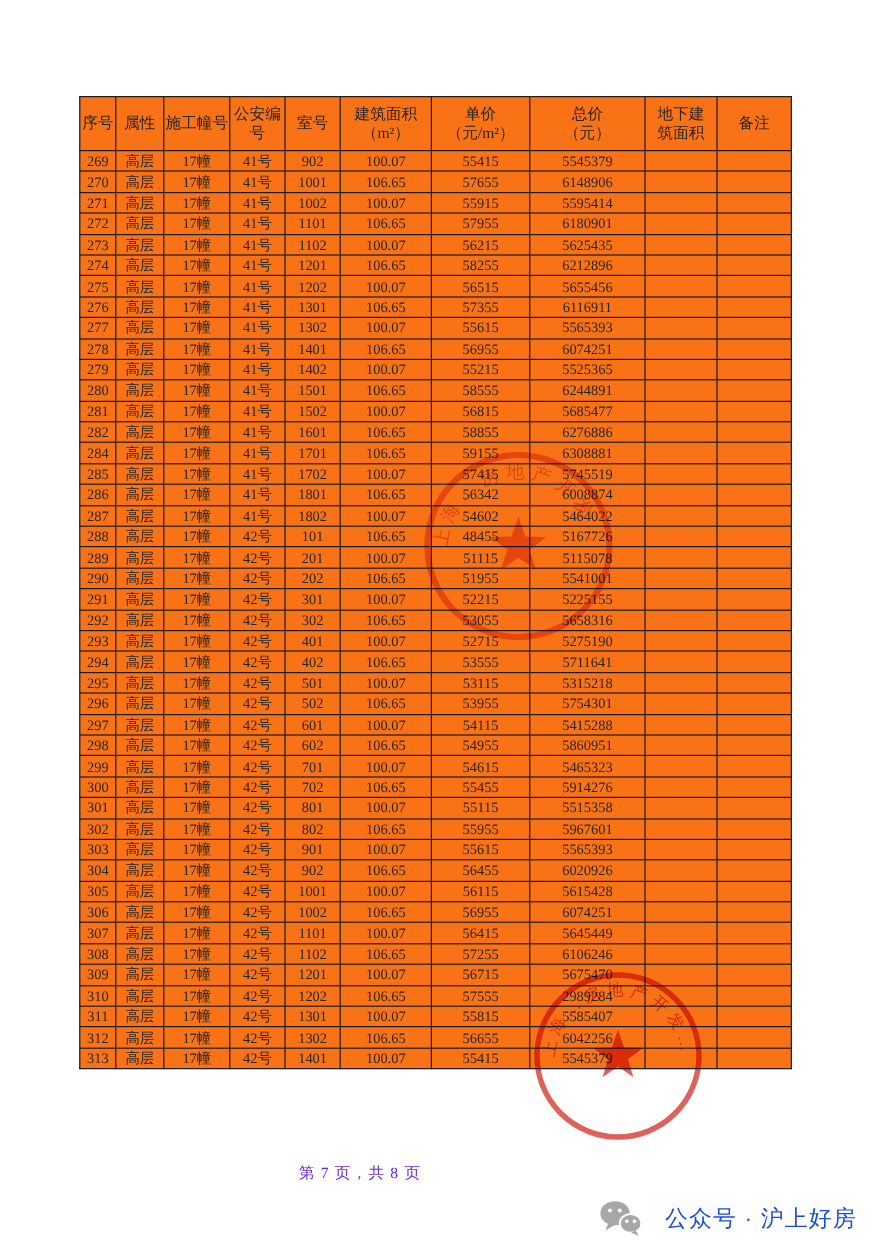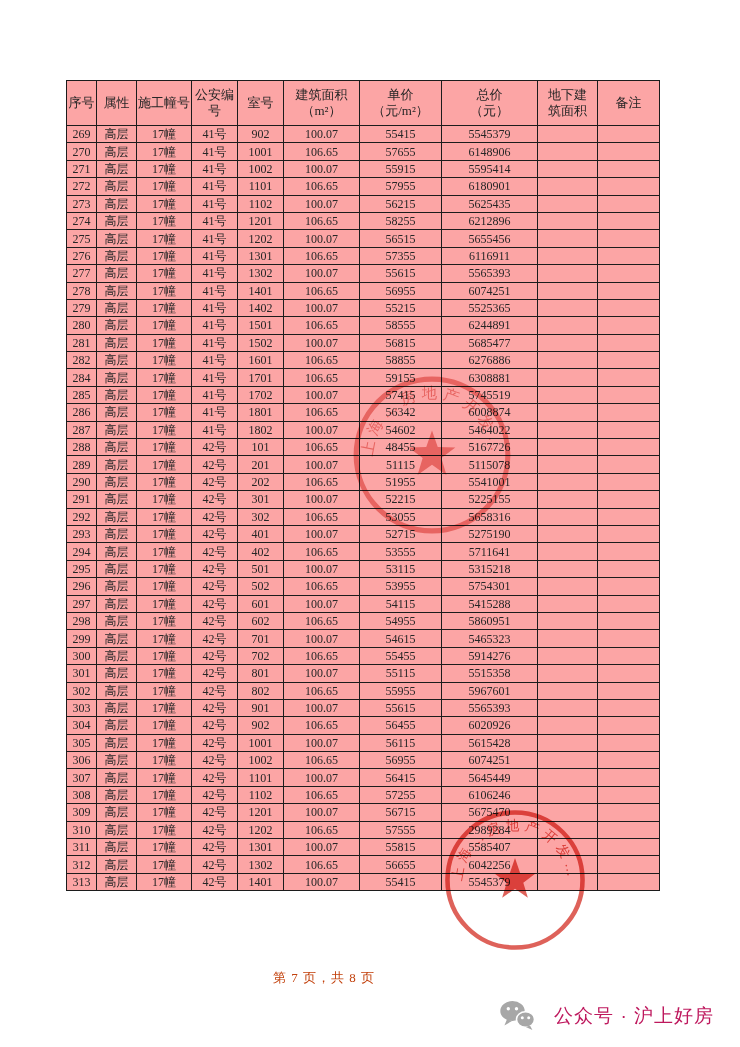--- a/index.html
+++ b/index.html
@@ -13,21 +13,21 @@
     width:740px;height:1047px;
     background:#ffffff;
     overflow:hidden;
   }
   
   .price-table{
     position:absolute;
     left:66px;top:80px;
     border-collapse:collapse;
     table-layout:fixed;
-    background:#fca5a5;
+    background:#f97316;
     color:#262626;
   }
   .price-table th,
   .price-table td{
     border:1.6px solid #1c1c1c;
     text-align:center;
     vertical-align:middle;
     padding:0 1px;
     overflow:hidden;
   }
@@ -51,32 +51,31 @@
     pointer-events:none;
   }
   .stamp-1{left:350px;top:373px;opacity:.5;}
   .stamp-2{left:442px;top:807px;opacity:.78;}
   
   .page-footer{
     position:absolute;
     left:0;top:969px;width:600px;
     text-align:center;
     font-size:13px;
-    color:#c2410c;
+    color:#6d28d9;
     letter-spacing:1px;
-    padding-left:24px;
   }
   
   .watermark{
     position:absolute;
     right:26px;top:1000px;
     display:flex;
     align-items:center;
     gap:19px;
-    color:#be185d;
+    color:#1d4ed8;
   }
   .watermark .wm-text{
     font-family:"Liberation Sans","DejaVu Sans",sans-serif;
     font-size:19px;
     letter-spacing:1px;
   }
 </style>
 </head>
 <body>
 

